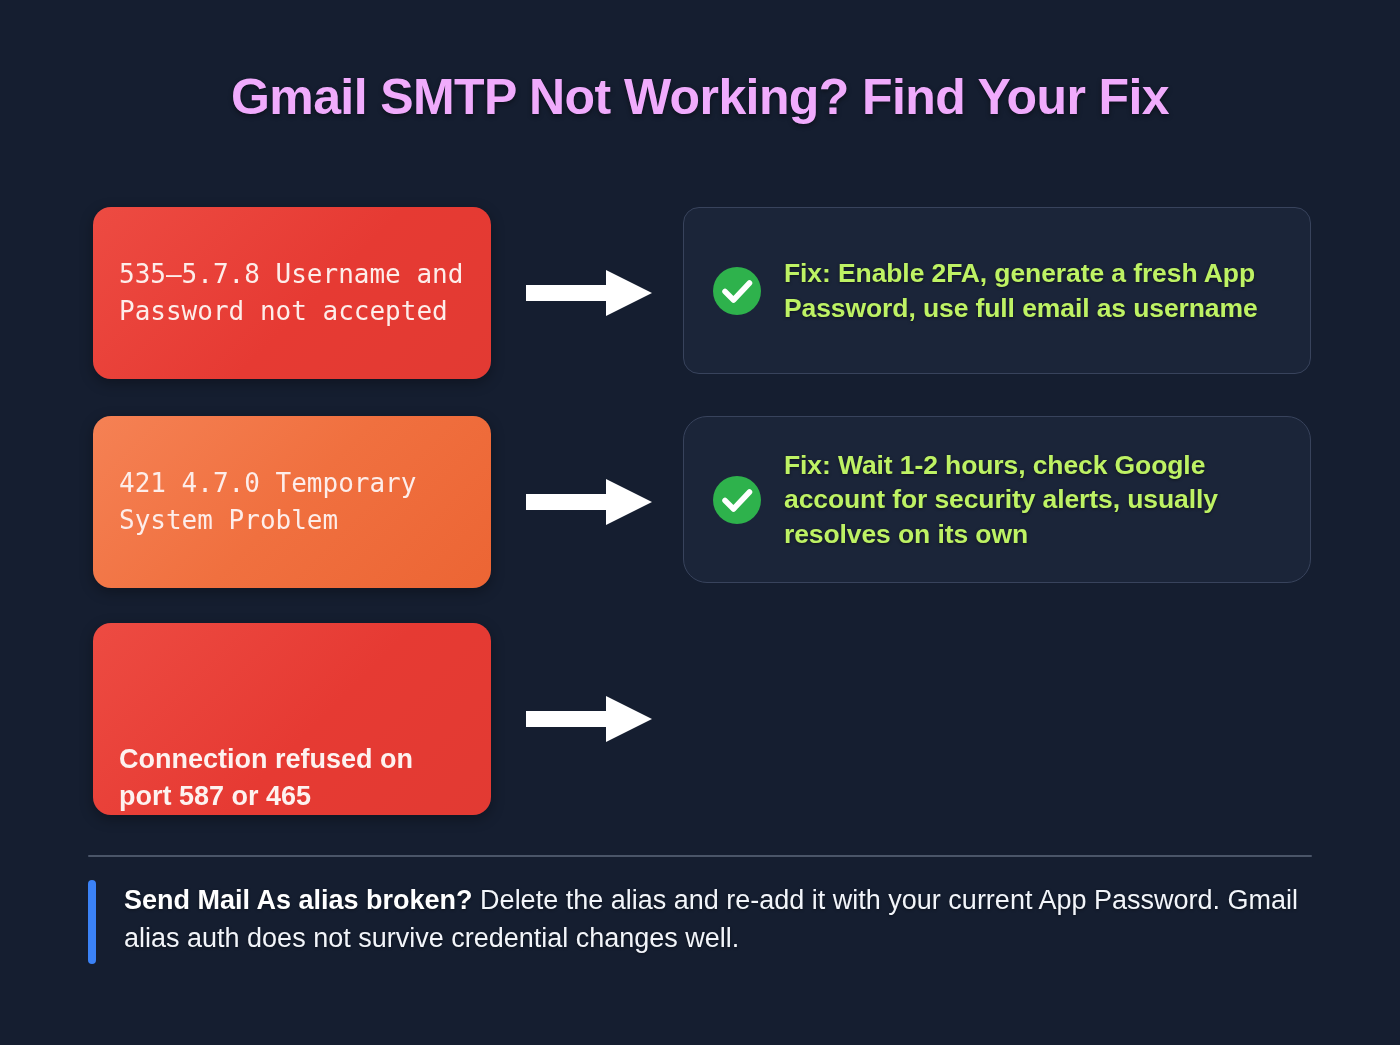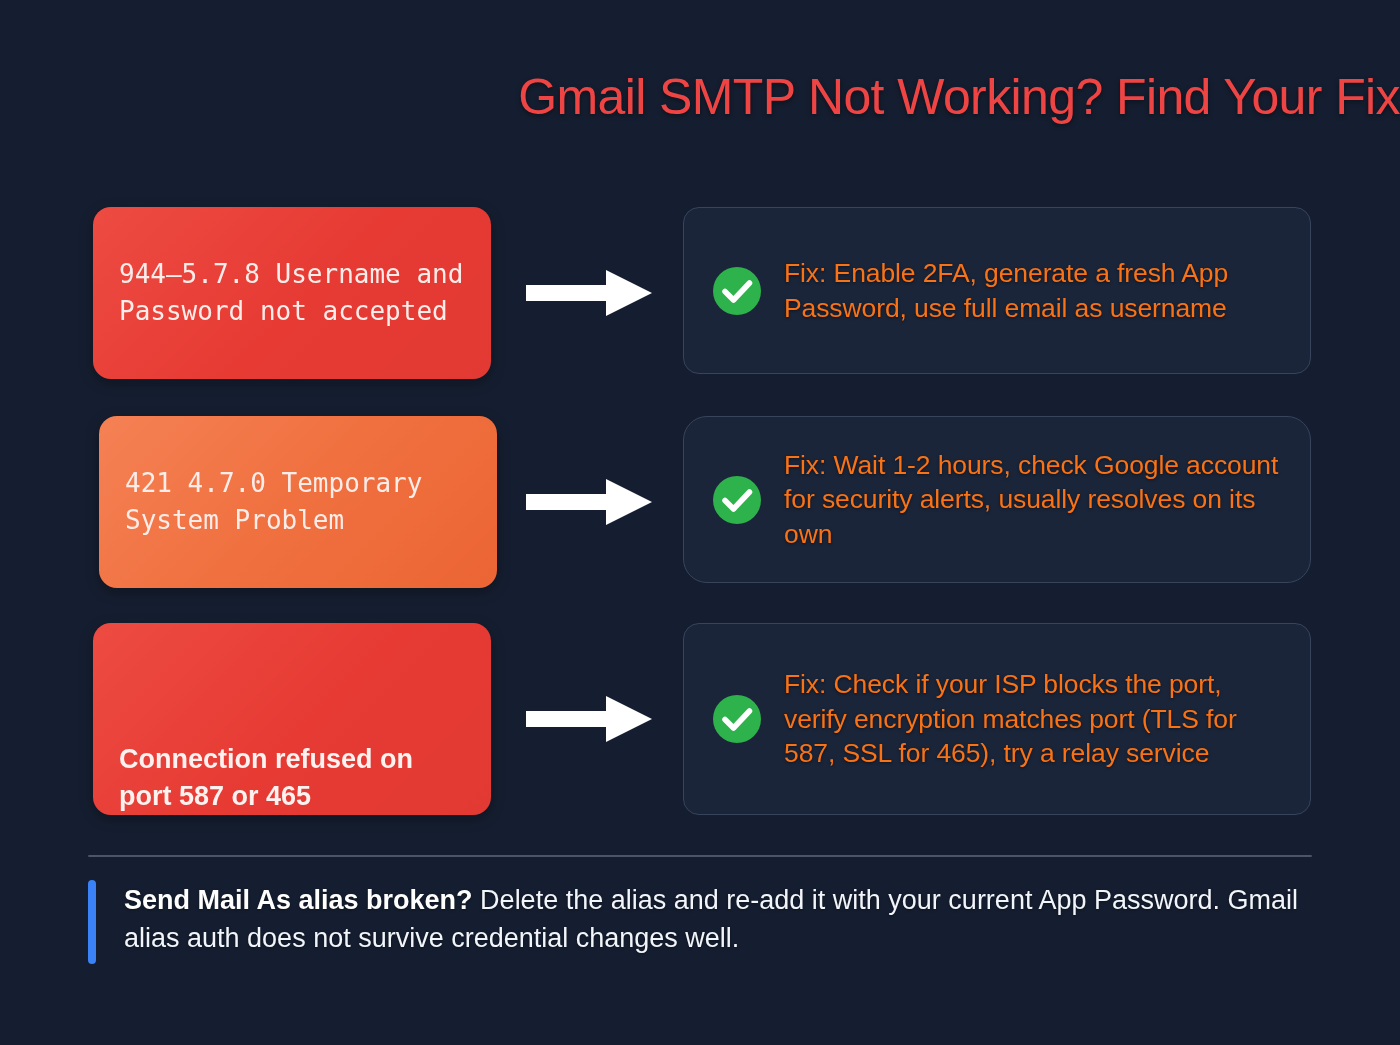--- a/index.html
+++ b/index.html
@@ -19,24 +19,24 @@
     height: 1045px;
     box-sizing: border-box;
   }
 
   
   .title {
     position: absolute;
     top: 68px;
     left: 0;
     width: 1400px;
-    text-align: right;
+    text-align: center;
     font-size: 50px;
-    font-weight: normal;
-    color: #ef4444;
+    font-weight: bold;
+    color: #f0abfc;
     letter-spacing: -0.6px;
     text-shadow: 0 2px 5px rgba(0,0,0,0.45);
   }
 
   
   .rows {
     position: absolute;
     top: 207px;
     left: 0;
     width: 1400px;
@@ -65,21 +65,20 @@
   }
   .row-1 .error-card { top: 0; height: 172px; }
   .row-2 .error-card { top: 0; height: 172px; }
   .row-3 .error-card { top: 0; height: 192px; align-items: flex-end; }
 
   .err-red {
     background: linear-gradient(135deg, #ED4B42 0%, #E63A33 55%, #E23A33 100%);
   }
   .err-orange {
     background: linear-gradient(135deg, #F58154 0%, #F0703F 50%, #EC6534 100%);
-    margin-left: 6px;
   }
 
   .error-text {
     color: #FDF1EF;
     line-height: 1.42;
   }
   .error-text.mono {
     font-family: "DejaVu Sans Mono", "Liberation Mono", monospace;
     font-size: 26px;
     letter-spacing: 0px;
@@ -122,22 +121,22 @@
   .row-3 .fix-card { top: 0; height: 192px; }
 
   .check-badge {
     flex: 0 0 auto;
     width: 50px;
     height: 50px;
     margin-right: 22px;
   }
   .fix-text {
     font-size: 26.5px;
-    font-weight: normal;
-    color: #f97316;
+    font-weight: bold;
+    color: #bef264;
     line-height: 1.30;
     letter-spacing: -0.1px;
     text-shadow: 0 1px 3px rgba(0,0,0,0.5);
     white-space: pre-line;
   }
 
   
   .divider {
     position: absolute;
     left: 88px;
@@ -182,21 +181,21 @@
 <body>
 
 <div class="page">
 
   <div class="title">Gmail SMTP Not Working? Find Your Fix</div>
 
   <div class="rows">
 
     <div class="row row-1">
       <div class="error-card err-red">
-        <div class="error-text mono">944–5.7.8 Username and Password not accepted</div>
+        <div class="error-text mono">535–5.7.8 Username and Password not accepted</div>
       </div>
       <div class="arrow">
         <svg width="130" height="52" viewBox="0 0 130 52">
           <path d="M2 18 L82 18 L82 3 L128 26 L82 49 L82 34 L2 34 Z" fill="#FFFFFF"></path>
         </svg>
       </div>
       <div class="fix-card">
         <div class="check-badge">
           <svg width="50" height="50" viewBox="0 0 50 50">
             <circle cx="25" cy="25" r="24" fill="#2EB24C"></circle>
@@ -229,29 +228,20 @@
 
     <div class="row row-3">
       <div class="error-card err-red">
         <div class="error-text sans">Connection refused on port 587 or 465</div>
       </div>
       <div class="arrow">
         <svg width="130" height="52" viewBox="0 0 130 52">
           <path d="M2 18 L82 18 L82 3 L128 26 L82 49 L82 34 L2 34 Z" fill="#FFFFFF"></path>
         </svg>
       </div>
-      <div class="fix-card">
-        <div class="check-badge">
-          <svg width="50" height="50" viewBox="0 0 50 50">
-            <circle cx="25" cy="25" r="24" fill="#2EB24C"></circle>
-            <path d="M13 25.5 L21.5 34 L37.5 17" fill="none" stroke="#FFFFFF" stroke-width="5.5" stroke-linecap="round" stroke-linejoin="round"></path>
-          </svg>
-        </div>
-        <div class="fix-text">Fix: Check if your ISP blocks the port, verify encryption matches port (TLS for 587, SSL for 465), try a relay service</div>
-      </div>
     </div>
 
   </div>
 
   <div class="divider"></div>
 
   <div class="footer">
     <div class="footer-bar"></div>
     <div class="footer-text">
       <b>Send Mail As alias broken?</b><span> Delete the alias and re-add it with your current App Password. Gmail alias auth does not survive credential changes well.</span>

